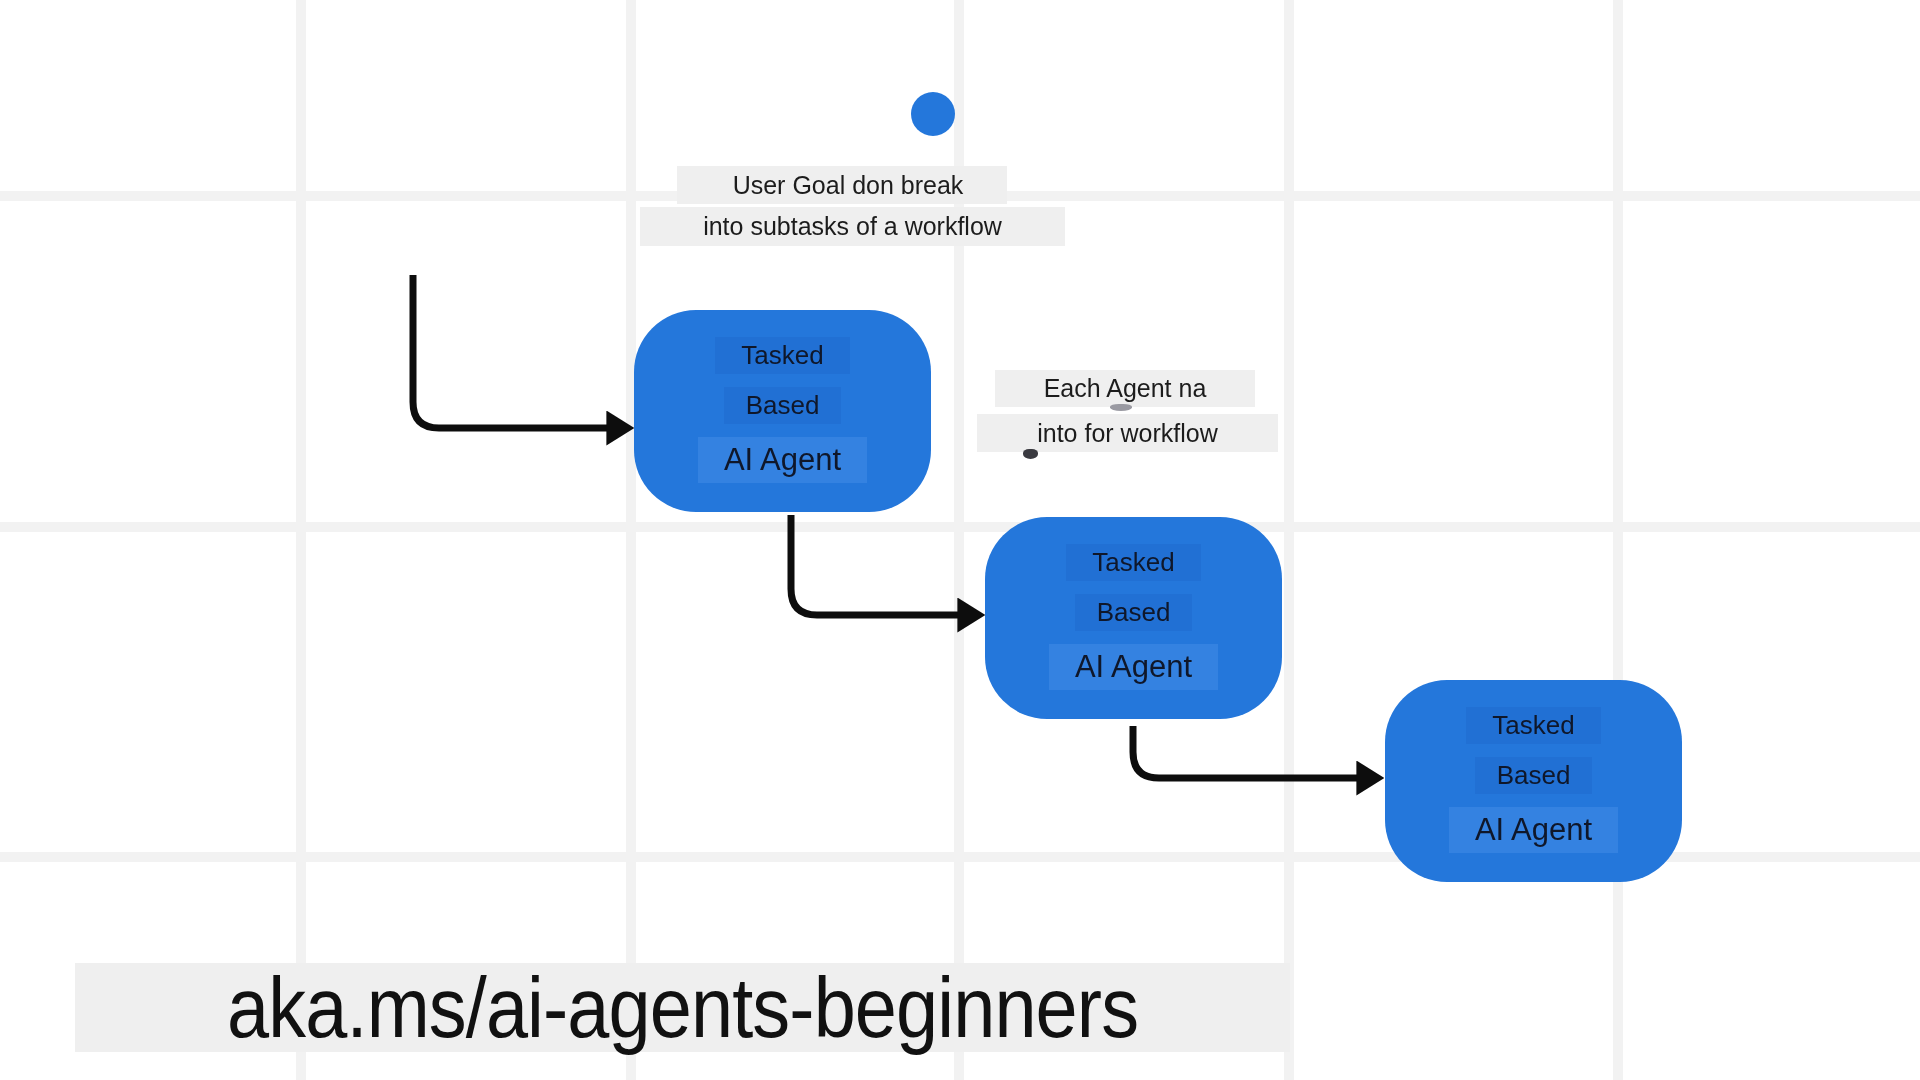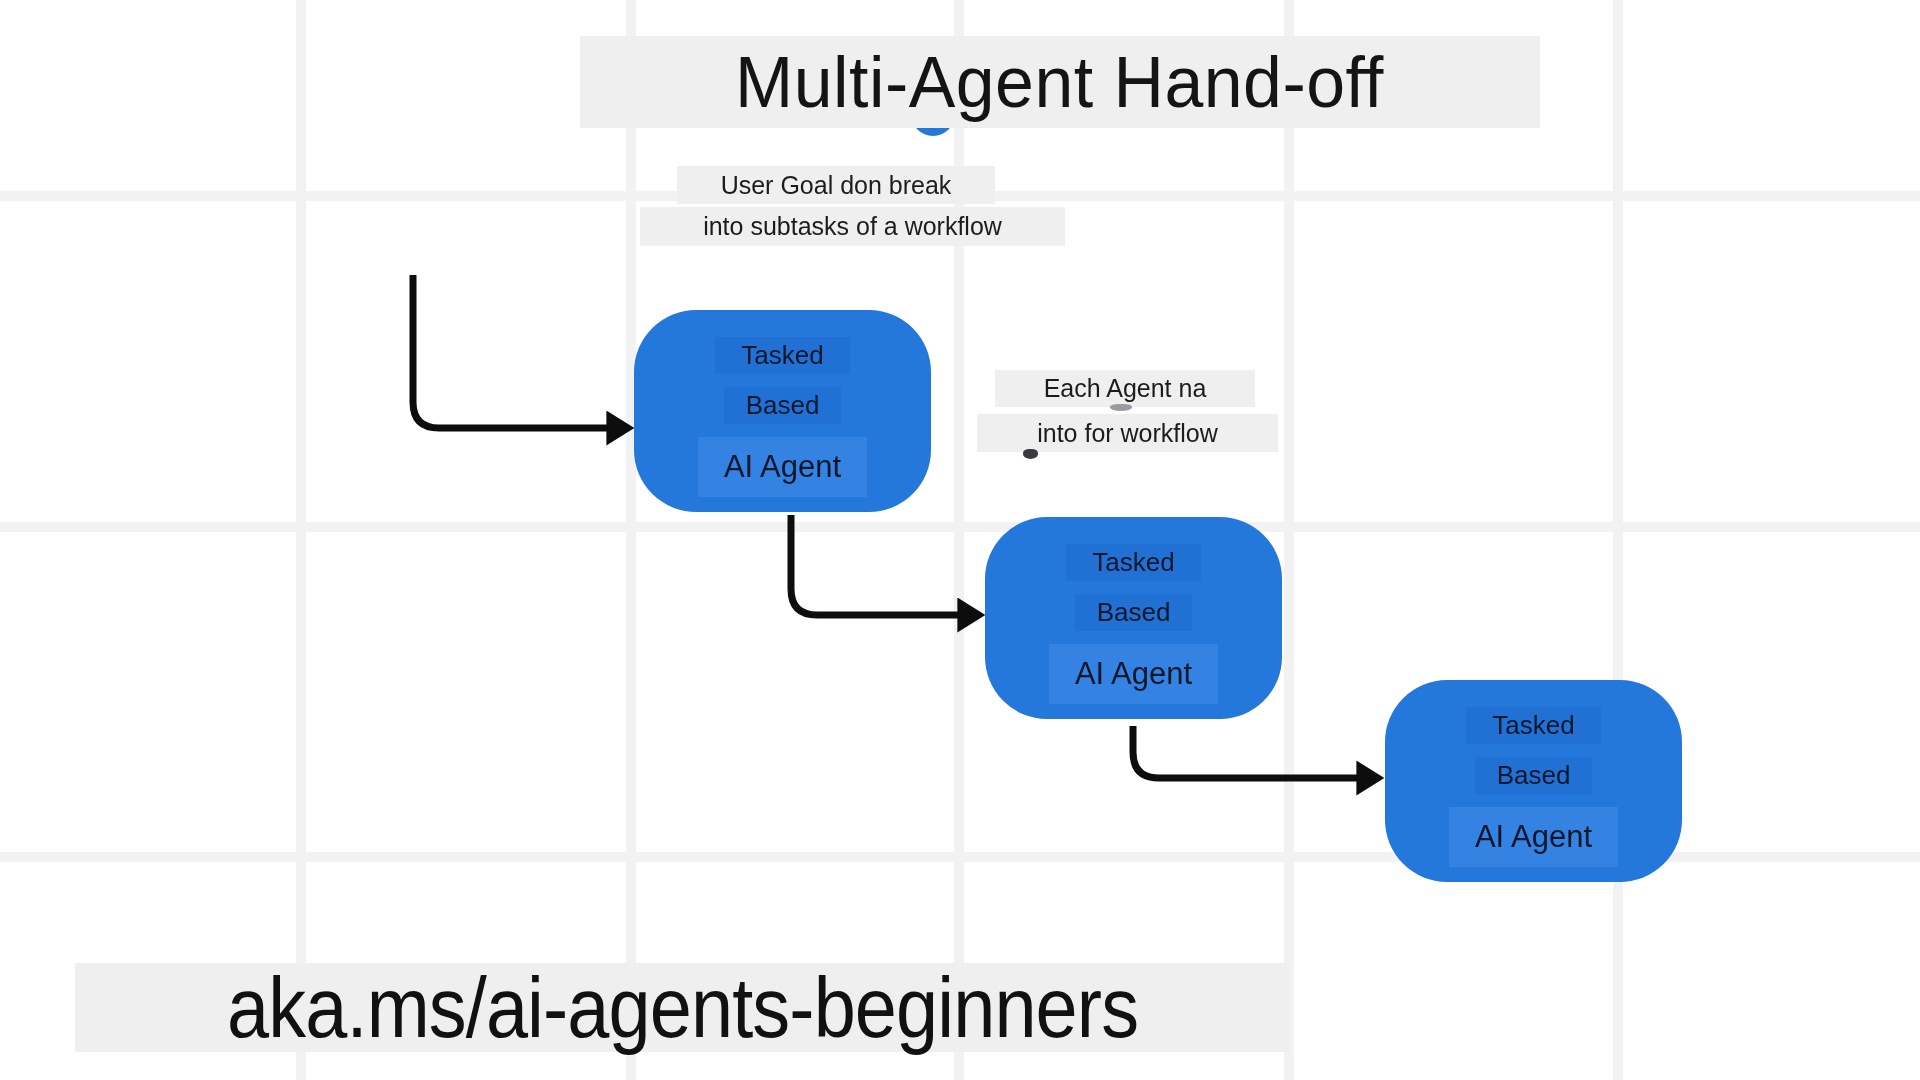--- a/index.html
+++ b/index.html
@@ -59,21 +59,21 @@
     background: #2477db; border-radius: 62px; z-index: 3;
     display: flex; flex-direction: column; align-items: center;
     padding-top: 27px; box-sizing: border-box;
   }
   .agent-chip {
     background: #2170d4; color: #0f172a; font-size: 26px;
     padding: 3px 26px; margin-bottom: 13px; white-space: nowrap;
   }
   .agent-chip.based { padding: 3px 22px; }
   .agent-chip.big {
-    background: #3482e1; font-size: 31px; padding: 12px 26px; margin-bottom: 0;
+    background: #3482e1; font-size: 31px; padding: 5px 26px; margin-bottom: 0;
   }
 
   
   .flow-svg {
     position: absolute; left: 0; top: 0; width: 1920px; height: 1080px;
     z-index: 4; pointer-events: none;
   }
 
   
   .stray { position: absolute; z-index: 2; border-radius: 40% 40% 50% 50%; }
@@ -100,25 +100,22 @@
   <div class="gridline v" style="left:626px"></div>
   <div class="gridline v" style="left:954px"></div>
   <div class="gridline v" style="left:1284px"></div>
   <div class="gridline v" style="left:1613px"></div>
   <div class="gridline h" style="top:191px"></div>
   <div class="gridline h" style="top:522px"></div>
   <div class="gridline h" style="top:852px"></div>
 
   <div class="peek-circle"></div>
 
-  <div class="title-banner">
-    <div class="title-text">Multi-Agent Hand-off</div>
-  </div>
 
-  <div class="note-bar" style="left:677px; top:166px; width:318px; height:38px;">
+  <div class="note-bar" style="left:677px; top:166px; width:318px; height:38px;padding-left:12px;">
     <span>User Goal don break</span>
   </div>
   <div class="note-bar" style="left:640px; top:207px; width:425px; height:39px;">
     <span>into subtasks of a workflow</span>
   </div>
 
   <div class="note-bar" style="left:995px; top:370px; width:260px; height:37px;">
     <span>Each Agent na</span>
   </div>
   <div class="note-bar" style="left:977px; top:414px; width:301px; height:38px;">

